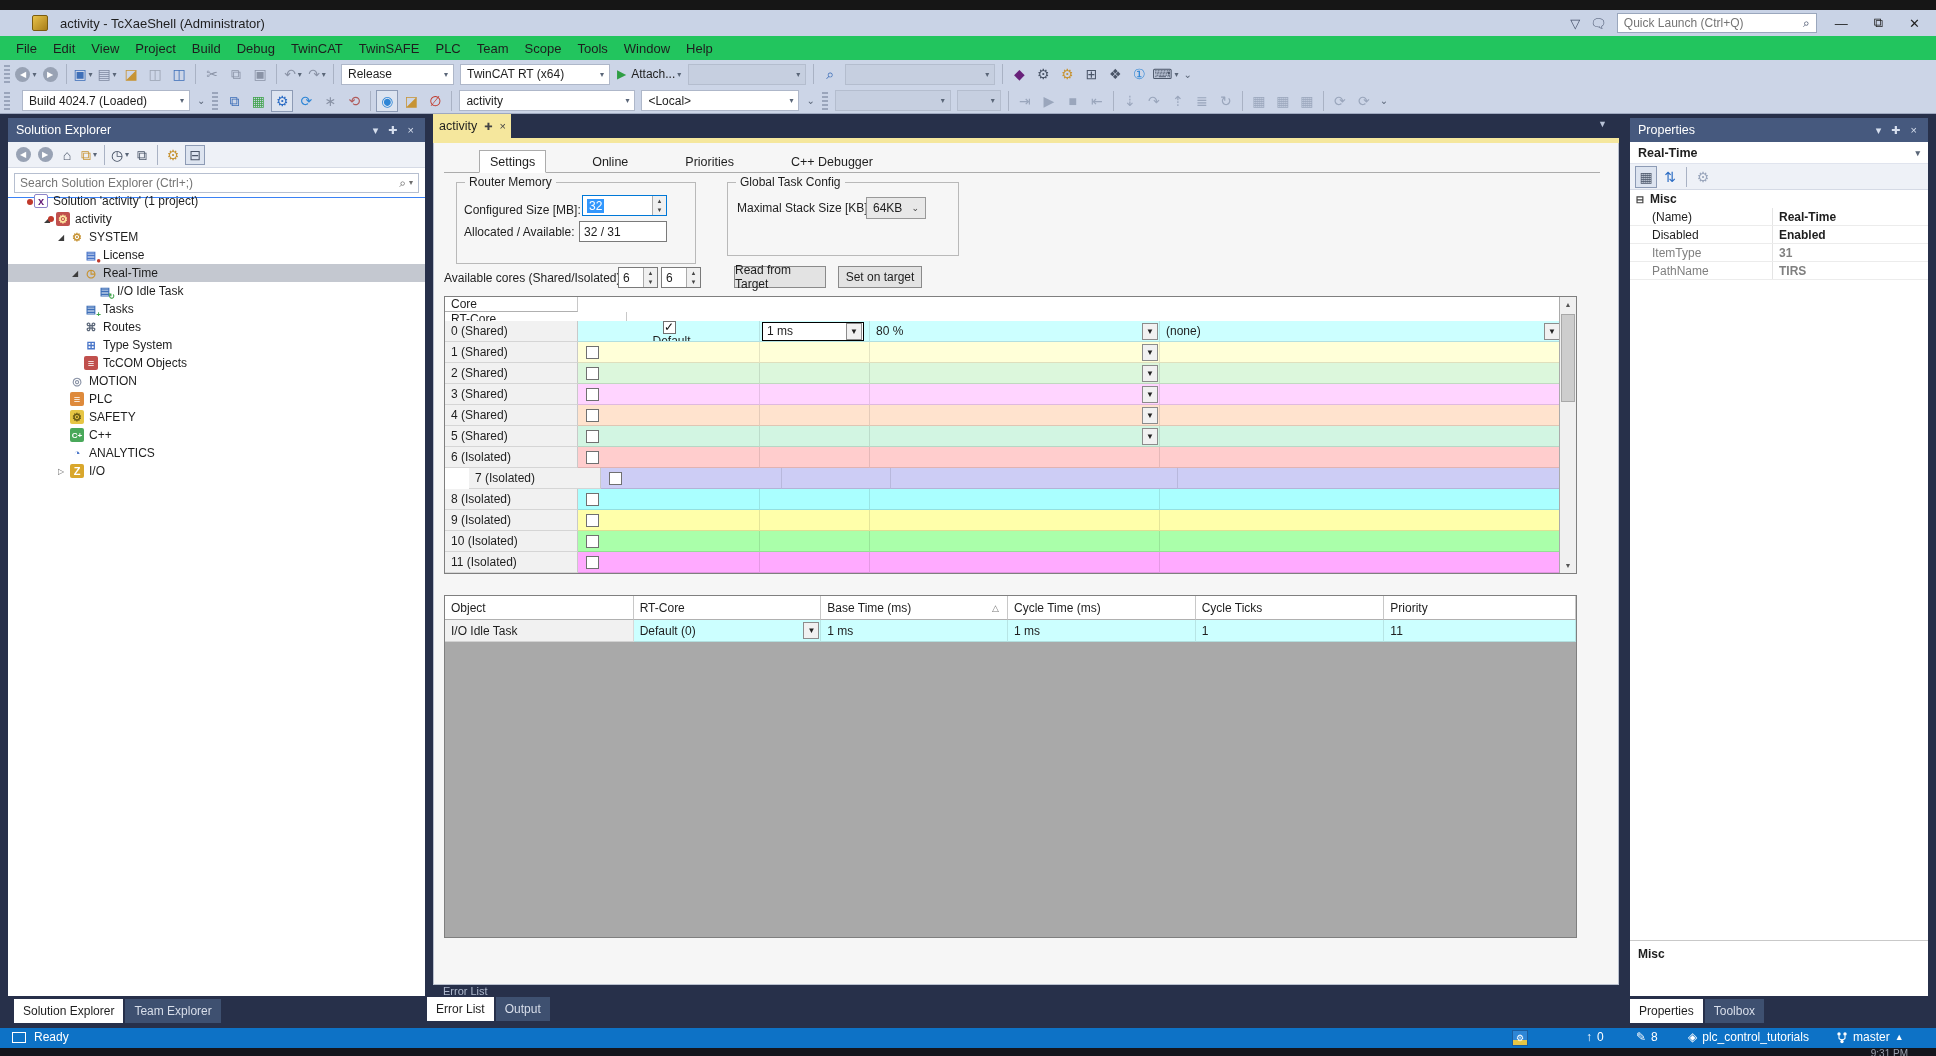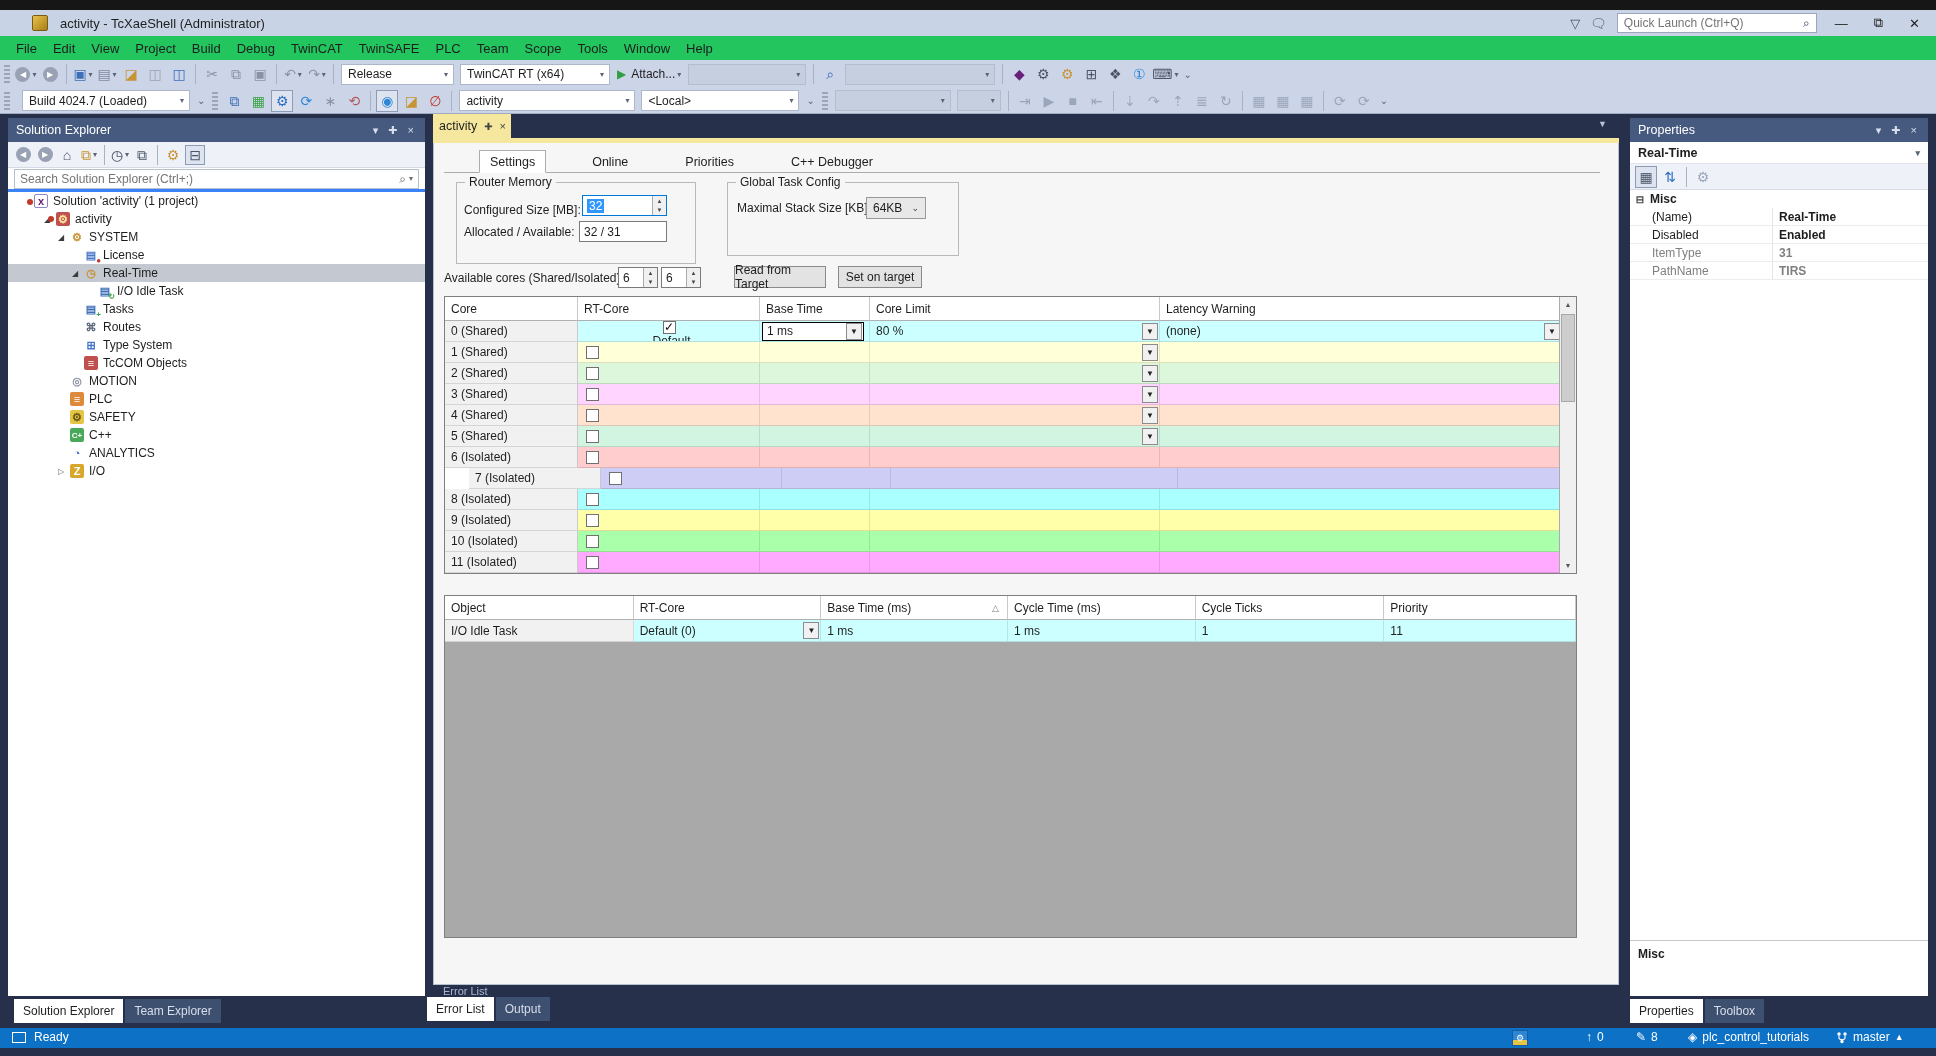--- a/index.html
+++ b/index.html
@@ -41,21 +41,21 @@
 
   
   .panel { position:absolute; background:#fff; }
   .phdr { height:24px; background:#46597e; color:#fff; display:flex; align-items:center; padding:0 6px 0 8px; font-size:12.5px; }
   .phdr .sp { flex:1; }
   .phic { color:#d7dfee; font-size:11px; padding:0 5px; }
 
   #solexp { left:8px; top:118px; width:417px; height:878px; }
   #setb { height:26px; background:#eef1f7; border-bottom:1px solid #d5dae5; display:flex; align-items:center; padding-left:4px; }
   #setb .tbtn { min-width:20px; height:20px; }
-  #sesearch { height:24px; border-bottom:3px solid #3b82f6; display:flex; align-items:center; padding:0 6px; }
+  #sesearch { height:30px; border-bottom:1px solid #3b82f6; display:flex; align-items:center; padding:0 6px; }
   #sesearchbox { flex:1; height:20px; border:1px solid #b6bfd0; background:#fff; display:flex; align-items:center; padding:0 5px; }
   #sesearchbox input { border:none; outline:none; flex:1; font-size:12px; color:#6d6d6d; font-family:"Liberation Sans",sans-serif; }
   #setree { position:absolute; top:74px; left:0; right:0; bottom:0; overflow:hidden; }
   .trow { position:relative; height:18px; display:flex; align-items:center; font-size:12px; white-space:nowrap; }
   .trow.sel { background:#c4c8d0; }
   .texp { position:absolute; font-size:8px; color:#3c3c3c; width:10px; text-align:center; }
   .texp.closed { color:#6d6d6d; }
   .ti { position:absolute; width:14px; height:14px; display:flex; align-items:center; justify-content:center; font-size:11px; font-weight:bold; border-radius:2px; }
   .ti .ov { position:absolute; right:-3px; bottom:-3px; font-size:8px; font-weight:bold; }
   .ti .dotL { position:absolute; left:-8px; top:4px; width:6px; height:6px; border-radius:50%; background:#c0392b; }
@@ -88,21 +88,21 @@
   .finput.focus { border:1px solid #0078d7; }
   .selval { background:#3297fd; color:#fff; padding:0 2px; }
   .spinner { margin-left:auto; width:14px; height:100%; border-left:1px solid #ababab; display:flex; flex-direction:column; }
   .spinner span { flex:1; display:flex; align-items:center; justify-content:center; font-size:6px; color:#444; background:#f0f0f0; }
   .fdrop { position:absolute; height:22px; background:#e8e8e8; border:1px solid #999; display:flex; align-items:center; justify-content:space-between; padding:0 6px; font-size:12px; }
   .fdrop .ch { font-size:9px; color:#444; margin-left:8px; }
   .fbtn { position:absolute; height:22px; background:#e3e3e3; border:1px solid #8a8a8a; display:flex; align-items:center; justify-content:center; font-size:12px; }
 
   
   #coretable { position:absolute; left:10px; top:153px; width:1133px; height:278px; border:1px solid #7f7f7f; background:#fff; }
-  #ct-hdr { display:flex; height:24px; }
+  #ct-hdr { display:flex; height:24px;flex-direction:column; }
   .cth { border-right:1px solid #c8c8c8; border-bottom:1px solid #b0b0b0; display:flex; align-items:center; padding-left:6px; font-size:12px; background:#fff; }
   .crow { display:flex; height:21px; }
   .cc { border-right:1px solid rgba(0,0,0,0.10); border-bottom:1px solid rgba(0,0,0,0.12); display:flex; align-items:center; padding-left:6px; font-size:12px; overflow:hidden; }
   .cc.corec { background:#f1f1f1; border-right:1px solid #c9c9c9; border-bottom:1px solid #d5d5d5; }
   .cb { width:13px; height:13px; background:#fff; border:1px solid #707070; margin:0 6px 0 2px; position:relative; flex:none; }
   .cb.on::after { content:"✓"; position:absolute; left:0px; top:-2px; font-size:12px; color:#111; }
   .ddb { width:16px; height:17px; background:#f1f1f1; border:1px solid #8c8c8c; display:flex; align-items:center; justify-content:center; font-size:8px; color:#222; margin-left:auto; margin-right:1px; flex:none; }
   .bcombo { display:flex; align-items:center; height:19px; border:1px solid #000; background:#fff; width:102px; padding-left:4px; font-size:12px; }
   .bcombo .ddb { height:17px; }
   #ct-sb { position:absolute; right:0; top:0; width:17px; height:276px; background:#f0f0f0; border-left:1px solid #ababab; }
@@ -835,13 +835,16 @@
       <svg width="12" height="13" viewBox="0 0 12 13">
           <circle cx="3" cy="3" r="1.7" fill="#fff"></circle>
           <circle cx="9" cy="3" r="1.7" fill="#fff"></circle>
           <circle cx="6" cy="10.5" r="1.7" fill="#fff"></circle>
           <path d="M3 4.5 L3 7 Q3 8.5 6 8.7 M9 4.5 L9 7 Q9 8.5 6 8.7 M6 8.7 L6 9" stroke="#fff" fill="none" stroke-width="1.1"></path>
         </svg>
       <span>master</span>
       <span style="font-size:9px;">▲</span>
     </span>
   </div>
+  <div id="taskstrip">
+    <span id="tasktime">9:31 PM</span>
+  </div>
 </div>
 
 </body></html>

